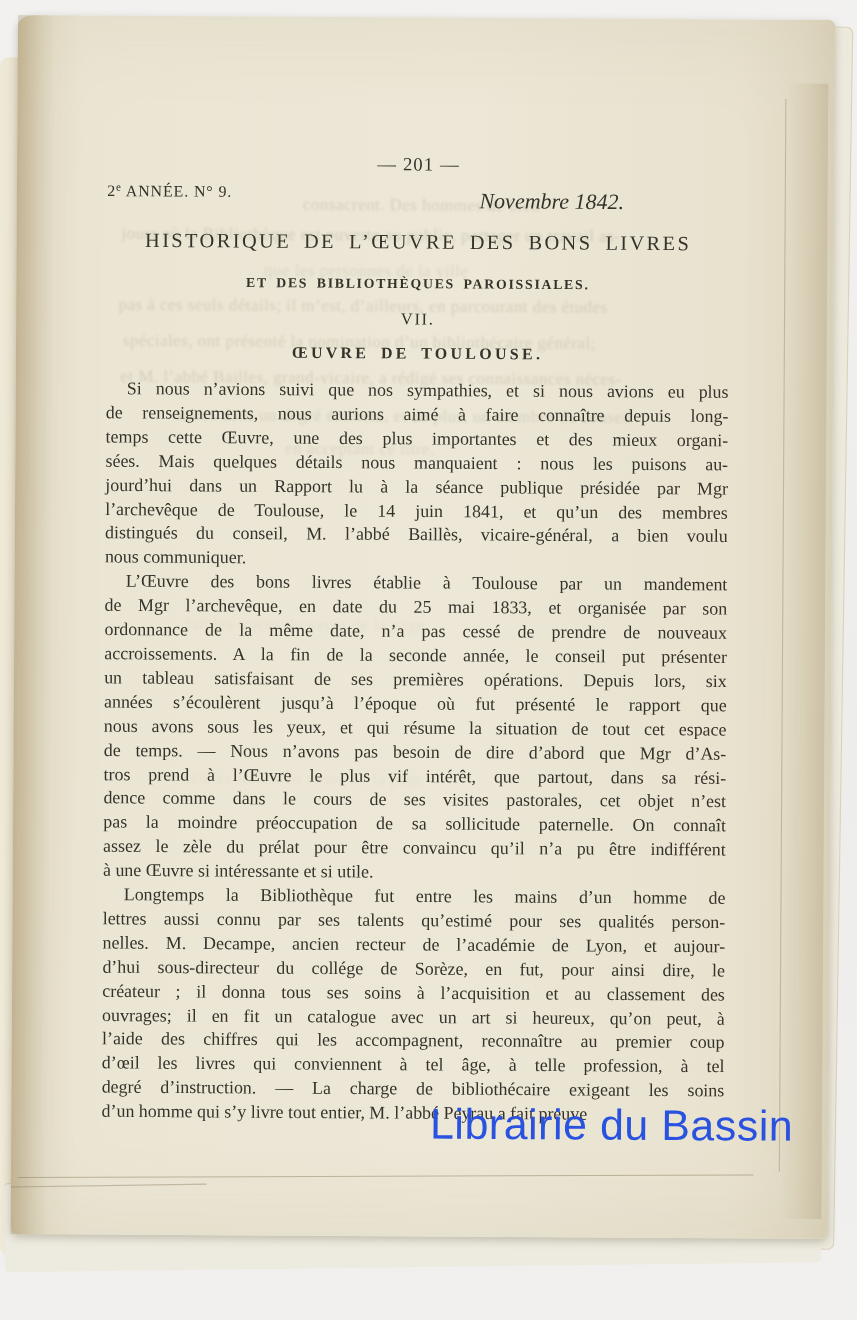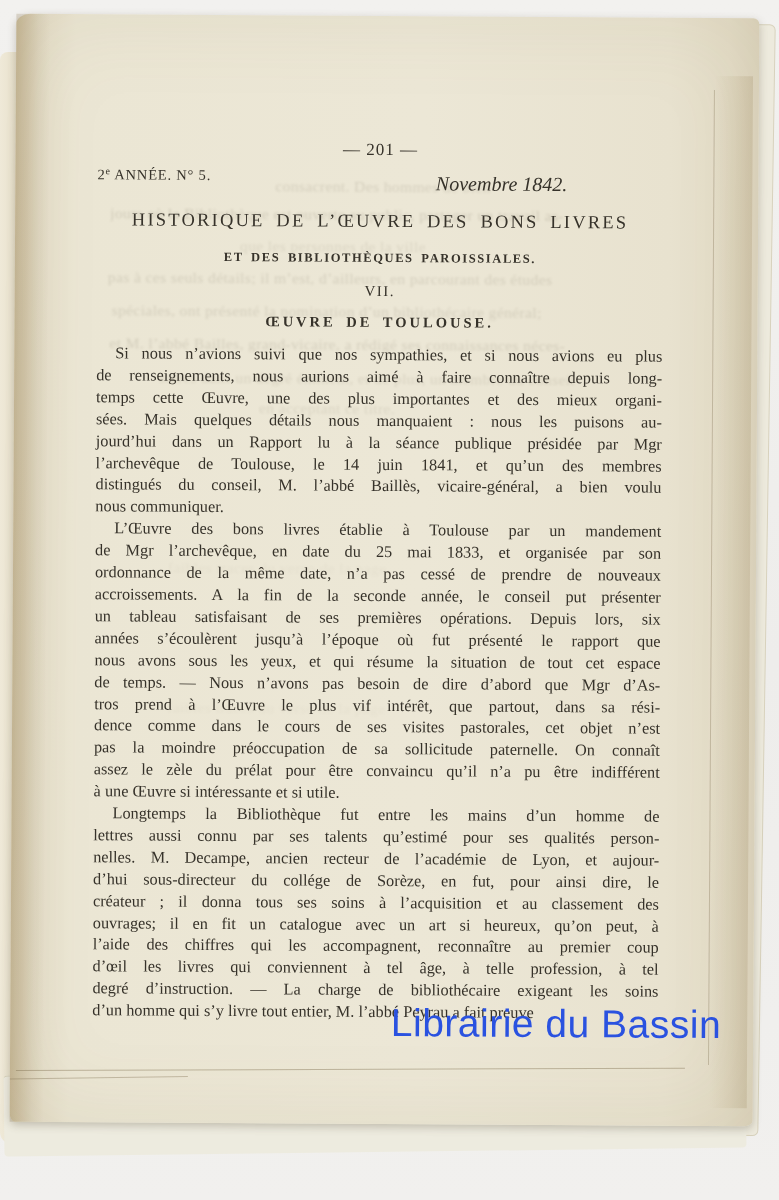--- a/index.html
+++ b/index.html
@@ -91,21 +91,21 @@
         <div class="ghost-line" style="top: 320px; left: -110px; opacity: 0.2;">et M. l’abbé Bailles, grand-vicaire, a rédigé ses connaissances néces-</div>
         <div class="ghost-line" style="top: 354px; left: -60px; opacity: 0.17;">saires dans un degré éminent, et de plus, un membre du conseil</div>
         <div class="ghost-line" style="top: 384px; left: 40px; opacity: 0.15;">en acceptant ce titre.</div>
         <div class="ghost-line" style="top: 544px; left: -50px; opacity: 0.06;">faibles traces du verso de la page</div>
         <div class="ghost-line" style="top: 684px; left: -50px; opacity: 0.05;">faibles traces du verso de la page</div>
       </div>
 
     <div class="text">
       <div class="pageno">— 201 —</div>
       <div class="meta">
-        <span class="edition"><span>2</span><span class="sup">e</span><span> ANNÉE. N° 5.</span></span>
+        <span class="edition"><span>2</span><span class="sup">e</span><span> ANNÉE. N° 9.</span></span>
         <span class="date">Novembre 1842.</span>
       </div>
       <h1 class="title">HISTORIQUE DE L’ŒUVRE DES BONS LIVRES</h1>
       <h2 class="subtitle">ET DES BIBLIOTHÈQUES PAROISSIALES.</h2>
       <div class="section-no">VII.</div>
       <div class="section-title">ŒUVRE DE TOULOUSE.</div>
       <div class="body" id="article-body">
           <div class="para">
             <div class="line first">Si nous n’avions suivi que nos sympathies, et si nous avions eu plus</div>
             <div class="line">de renseignements, nous aurions aimé à faire connaître depuis long-</div>

